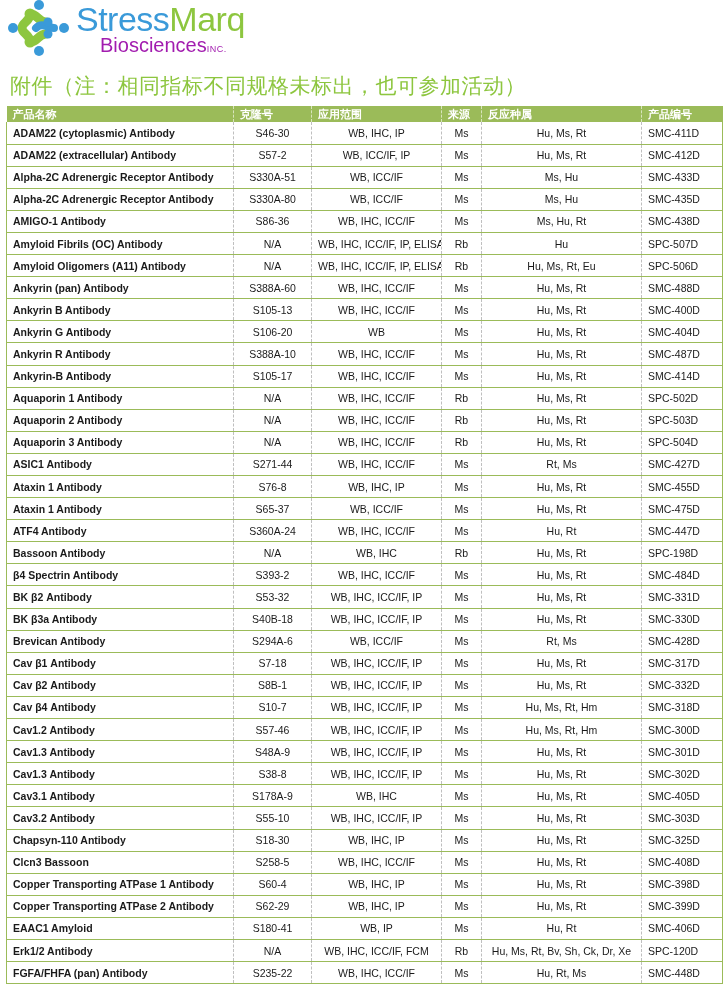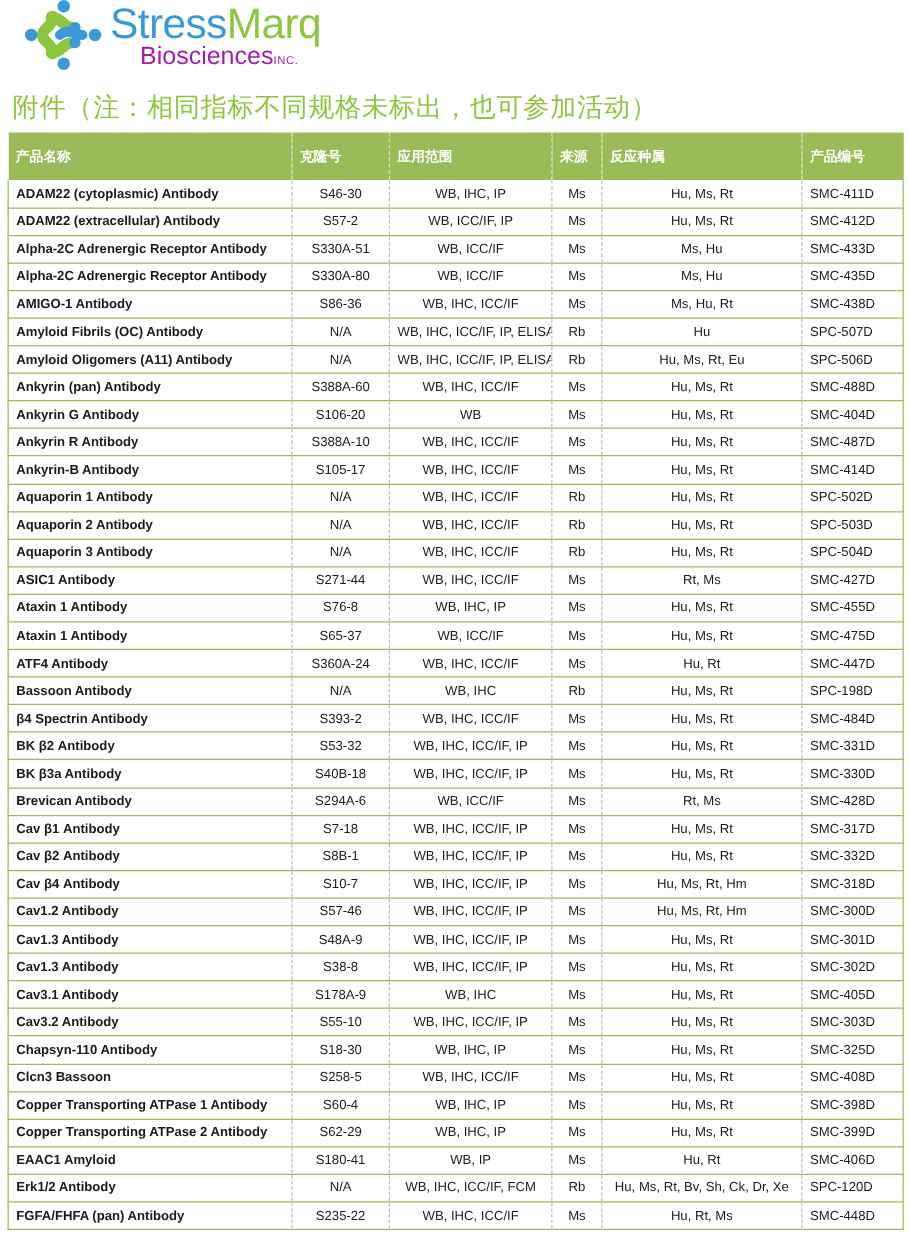--- a/index.html
+++ b/index.html
@@ -1,30 +1,30 @@
 <!DOCTYPE html>
 <html><head>
 <meta charset="utf-8">
 <style>
   * { box-sizing: border-box; margin: 0; padding: 0; }
   html, body { width: 727px; height: 1002px; background: #ffffff; overflow: hidden; }
   body { font-family: "Liberation Sans", "DejaVu Sans", sans-serif; color: #1a1a1a; position: relative; }
 
-  .logo { position: absolute; left: 20px; top: 0; width: 260px; height: 60px; text-decoration: underline; }
+  .logo { position: absolute; left: 8px; top: 0; width: 260px; height: 60px; text-decoration: underline; }
   .logo-mark { position: absolute; left: 0; top: 0; width: 62px; height: 56px; }
   .logo-word1 { position: absolute; left: 68px; top: 0px; font-size: 34px; line-height: 38px; letter-spacing: -0.5px; }
   .logo-word1 .stress { color: #3a9ad9; }
   .logo-word1 .marq { color: #8dc63f; }
   .logo-word2 { position: absolute; left: 92px; top: 34px; font-size: 20px; line-height: 22px; color: #a21caf; }
   .logo-word2 .inc { font-size: 9px; letter-spacing: 0.5px; }
 
   .heading { position: absolute; left: 10px; top: 72px; font-size: 21px; line-height: 28px; color: #8dc63f; font-weight: normal; letter-spacing: 0.5px; font-family: "DejaVu Sans", sans-serif; }
 
   table.products { position: absolute; left: 6px; top: 106px; width: 716px; border-collapse: collapse; table-layout: fixed; font-size: 10.5px; }
-  table.products th { background: #9bbb59; color: #ffffff; font-weight: bold; height: 38px; text-align: left; padding: 0 6px; border-right: 1px dashed #d8e4bc; font-family: "DejaVu Sans", sans-serif; font-size: 11px; }
+  table.products th { background: #9bbb59; color: #ffffff; font-weight: bold; height: 16px; text-align: left; padding: 0 6px; border-right: 1px dashed #d8e4bc; font-family: "DejaVu Sans", sans-serif; font-size: 11px; }
   table.products th:last-child { border-right: none; }
   table.products td { height: 22.1px; border-bottom: 1.5px solid #9bbb59; border-right: 1px dashed #bfbfbf; padding: 0 6px; white-space: nowrap; overflow: hidden; }
   table.products td:last-child { border-right: none; }
   table.products tr td:first-child { border-left: 1.5px solid #9bbb59; font-weight: bold; }
   table.products tr td:last-child { border-right: 1.5px solid #9bbb59; text-align: left; }
   td.c-clone, td.c-app, td.c-src, td.c-react { text-align: center; }
 </style>
 </head>
 <body>
 
@@ -125,20 +125,28 @@
       </tr>
       <tr>
         <td class="c-name">Ankyrin (pan) Antibody</td>
         <td class="c-clone">S388A-60</td>
         <td class="c-app">WB, IHC, ICC/IF</td>
         <td class="c-src">Ms</td>
         <td class="c-react">Hu, Ms, Rt</td>
         <td class="c-cat">SMC-488D</td>
       </tr>
       <tr>
+        <td class="c-name">Ankyrin B Antibody</td>
+        <td class="c-clone">S105-13</td>
+        <td class="c-app">WB, IHC, ICC/IF</td>
+        <td class="c-src">Ms</td>
+        <td class="c-react">Hu, Ms, Rt</td>
+        <td class="c-cat">SMC-400D</td>
+      </tr>
+      <tr>
         <td class="c-name">Ankyrin G Antibody</td>
         <td class="c-clone">S106-20</td>
         <td class="c-app">WB</td>
         <td class="c-src">Ms</td>
         <td class="c-react">Hu, Ms, Rt</td>
         <td class="c-cat">SMC-404D</td>
       </tr>
       <tr>
         <td class="c-name">Ankyrin R Antibody</td>
         <td class="c-clone">S388A-10</td>

